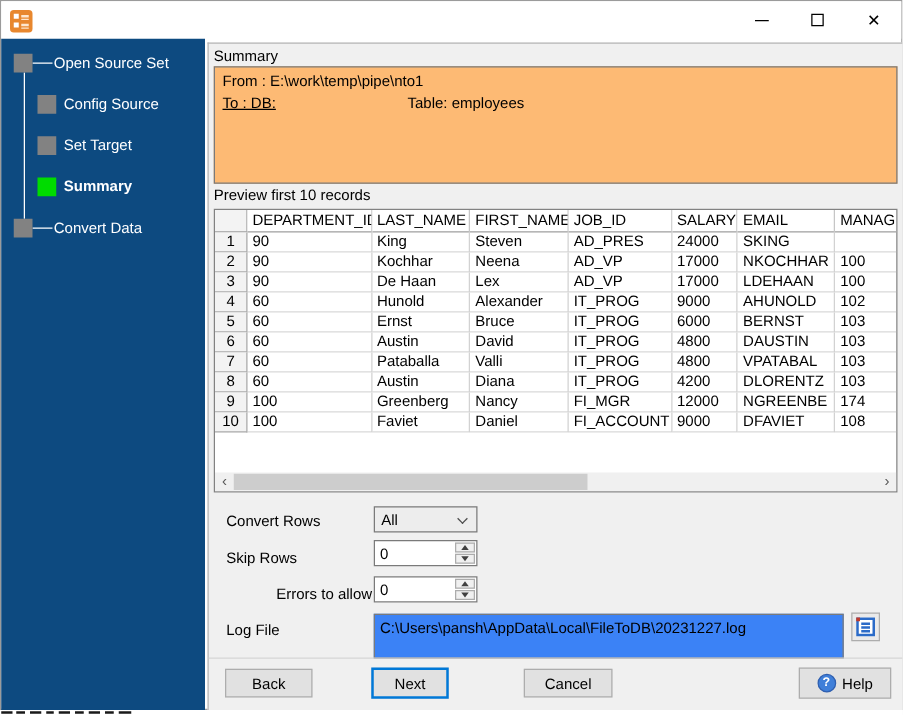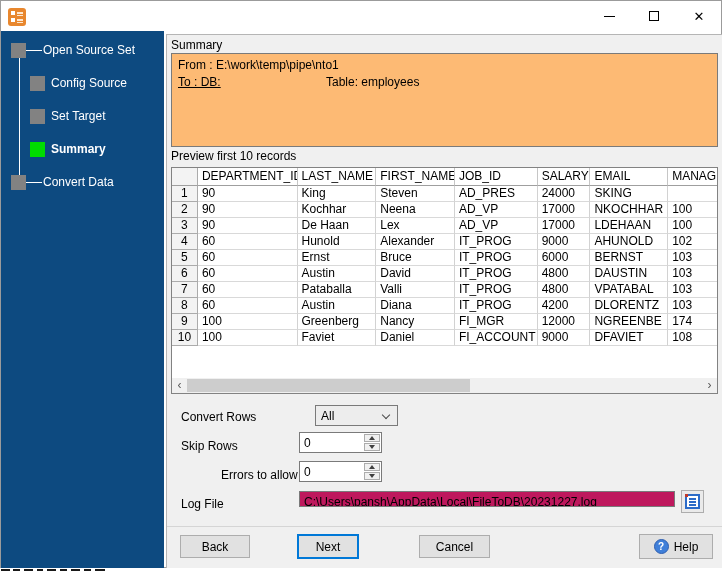--- a/index.html
+++ b/index.html
@@ -68,38 +68,38 @@
                   font-size: 12px; line-height: 14px; color: #5a5a5a; }
   .sa-left { left: 0; } .sa-right { right: 0; }
   .scroll-thumb { position: absolute; left: 15px; top: 1px; width: 283px; height: 13px; background: #cdcdcd; }
 
   
   .convert-rows-label { left: 180px; top: 409px; }
   .skip-rows-label { left: 180px; top: 438px; }
   .errors-label { left: 180px; top: 467px; margin-left: 40px; }
   .logfile-label { left: 180px; top: 496px; }
   .combo { position: absolute; left: 298px; top: 404px; width: 83px; height: 21px;
-           background: #ededed; border: 1px solid #7a7a7a; font-size: 12px; margin-left: 16px; }
+           background: #ededed; border: 1px solid #7a7a7a; font-size: 12px; }
   .combo .val { position: absolute; left: 5px; top: 3px; }
   .combo .chev { position: absolute; right: 8px; top: 6px; width: 6px; height: 6px;
                  border-right: 1.5px solid #4a4a4a; border-bottom: 1.5px solid #4a4a4a;
                  transform: rotate(45deg); }
   .spin { position: absolute; left: 298px; width: 83px; height: 21px; background: #fff;
           border: 1px solid #7a7a7a; font-size: 12px; }
   .spin-skip { top: 431px; } .spin-errors { top: 460px; }
   .spin .val { position: absolute; left: 4px; top: 3px; }
   .spin .btns { position: absolute; right: 1px; top: 1px; width: 16px; height: 17px;
                 display: flex; flex-direction: column; justify-content: space-between; }
   .spin-btn { height: 8px; background: #f0f0f0; border: 1px solid #acacac;
               display: flex; align-items: center; justify-content: center; }
   .tri-up { width: 0; height: 0; border-left: 3px solid transparent; border-right: 3px solid transparent;
             border-bottom: 4px solid #404040; }
   .tri-down { width: 0; height: 0; border-left: 3px solid transparent; border-right: 3px solid transparent;
               border-top: 4px solid #404040; }
-  .loginput { position: absolute; left: 298px; top: 490px; width: 376px; height: 16px; background: #be185d;
+  .loginput { position: absolute; left: 298px; top: 490px; width: 376px; height: 36px; background: #3b82f6;
               border: 1px solid #7a7a7a; font-size: 12px; line-height: 20px; padding-left: 4px;
               white-space: nowrap; overflow: hidden; }
   .logbtn { position: absolute; left: 680px; top: 489px; width: 23px; height: 23px;
             background: #eaeaea; border: 1px solid #adadad; display: flex;
             align-items: center; justify-content: center; }
   .doc-icon { position: relative; width: 15px; height: 15px; background: #fff; border: 2px solid #2b6bc8; }
   .doc-icon .dl { position: absolute; left: 2px; width: 7px; height: 1.5px; background: #2b6bc8; }
   .dl1 { top: 2px; } .dl2 { top: 5px; } .dl3 { top: 8px; }
   .doc-icon .red-dot { position: absolute; left: -2px; top: -2px; width: 3px; height: 3px; background: #c0392b; }
 

